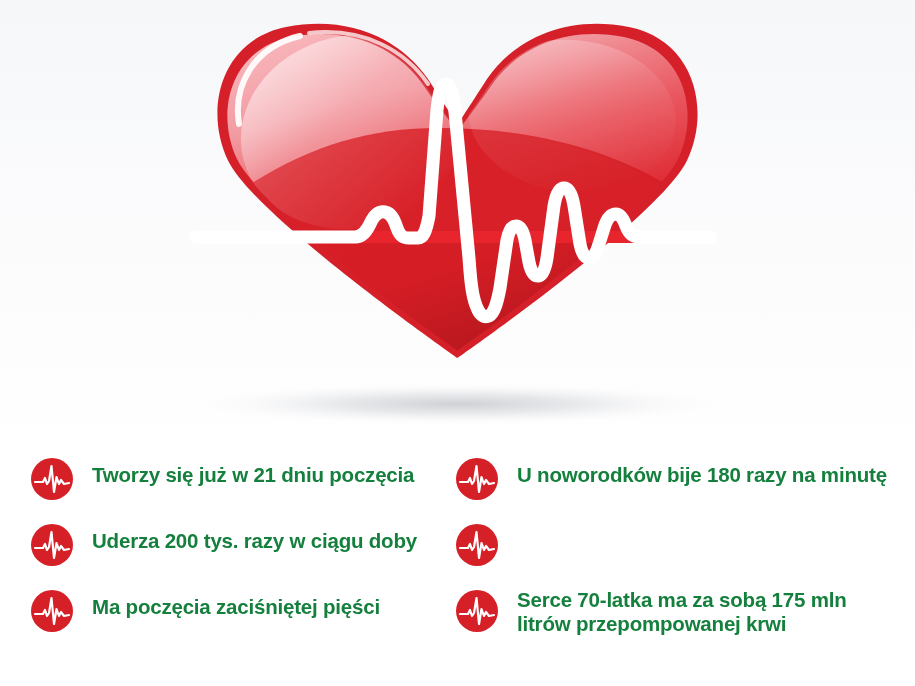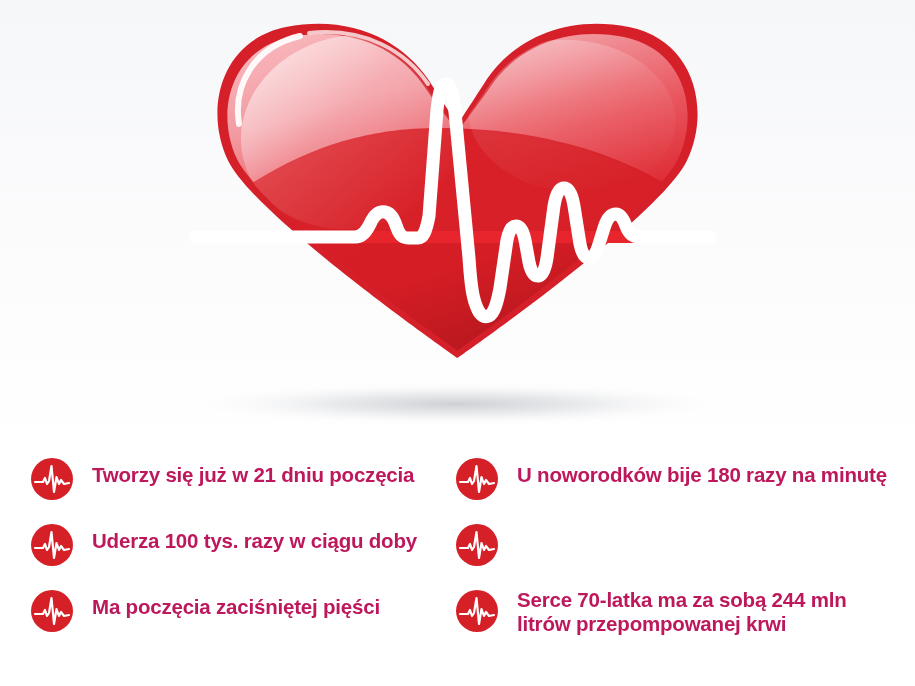--- a/index.html
+++ b/index.html
@@ -63,21 +63,21 @@
     height: 44px;
     margin-right: 18px;
     margin-top: 2px;
   }
   .fact-icon svg { display: block; width: 44px; height: 44px; }
 
   .fact-text {
     font-family: "Liberation Sans", sans-serif;
     font-size: 20.5px;
     font-weight: bold;
-    color: #be185d;
+    color: #15803d;
     line-height: 1.17;
     letter-spacing: -0.2px;
     padding-top: 8px;
     white-space: pre-line;
   }
   .fact-item.two-line .fact-text { padding-top: 1px; }
 </style>
 </head>
 <body>
 
@@ -243,21 +243,21 @@
         <span class="fact-text">Tworzy się już w 21 dniu poczęcia</span>
       </div>
 
       <div class="fact-item">
         <span class="fact-icon">
           <svg viewBox="0 0 44 44" xmlns="http://www.w3.org/2000/svg">
             <circle cx="22" cy="22" r="21" fill="#d62027"></circle>
             <path d="M5,25 L13,25 L15,21 L17,27 L19,24 L21.5,9 L24,35 L26.5,20 L29,27 L31,23 L34,27 L39,26" fill="none" stroke="#ffffff" stroke-width="2.2" stroke-linecap="round" stroke-linejoin="round"></path>
           </svg>
         </span>
-        <span class="fact-text">Uderza 100 tys. razy w ciągu doby</span>
+        <span class="fact-text">Uderza 200 tys. razy w ciągu doby</span>
       </div>
 
       <div class="fact-item">
         <span class="fact-icon">
           <svg viewBox="0 0 44 44" xmlns="http://www.w3.org/2000/svg">
             <circle cx="22" cy="22" r="21" fill="#d62027"></circle>
             <path d="M5,25 L13,25 L15,21 L17,27 L19,24 L21.5,9 L24,35 L26.5,20 L29,27 L31,23 L34,27 L39,26" fill="none" stroke="#ffffff" stroke-width="2.2" stroke-linecap="round" stroke-linejoin="round"></path>
           </svg>
         </span>
         <span class="fact-text">Ma poczęcia zaciśniętej pięści</span>
@@ -285,19 +285,19 @@
         </span>
       </div>
 
       <div class="fact-item two-line">
         <span class="fact-icon">
           <svg viewBox="0 0 44 44" xmlns="http://www.w3.org/2000/svg">
             <circle cx="22" cy="22" r="21" fill="#d62027"></circle>
             <path d="M5,25 L13,25 L15,21 L17,27 L19,24 L21.5,9 L24,35 L26.5,20 L29,27 L31,23 L34,27 L39,26" fill="none" stroke="#ffffff" stroke-width="2.2" stroke-linecap="round" stroke-linejoin="round"></path>
           </svg>
         </span>
-        <span class="fact-text">Serce 70-latka ma za sobą 244 mln
+        <span class="fact-text">Serce 70-latka ma za sobą 175 mln
 litrów przepompowanej krwi</span>
       </div>
     </div>
 
   </div>
 </div>
 
 </body></html>

